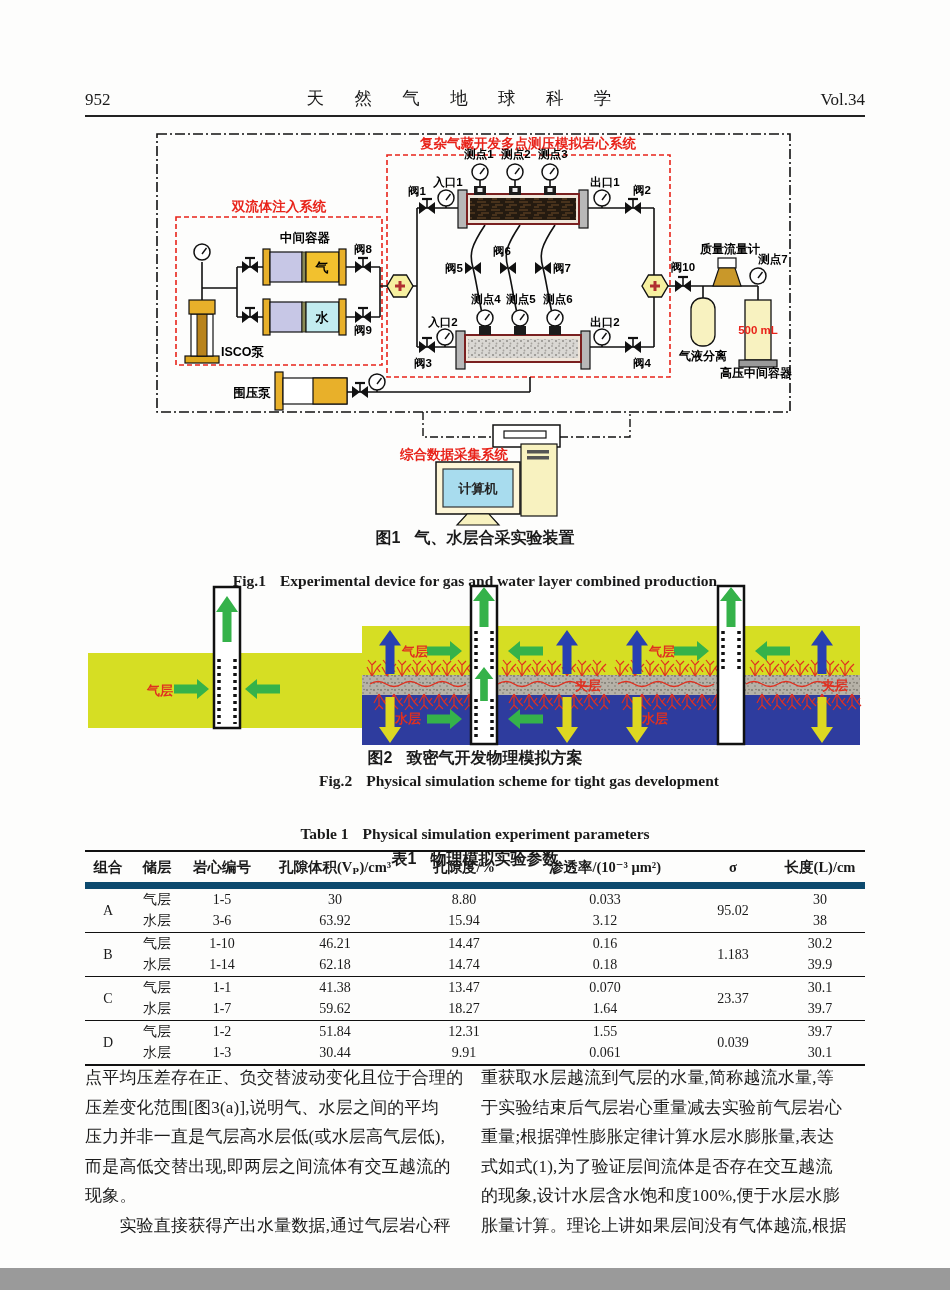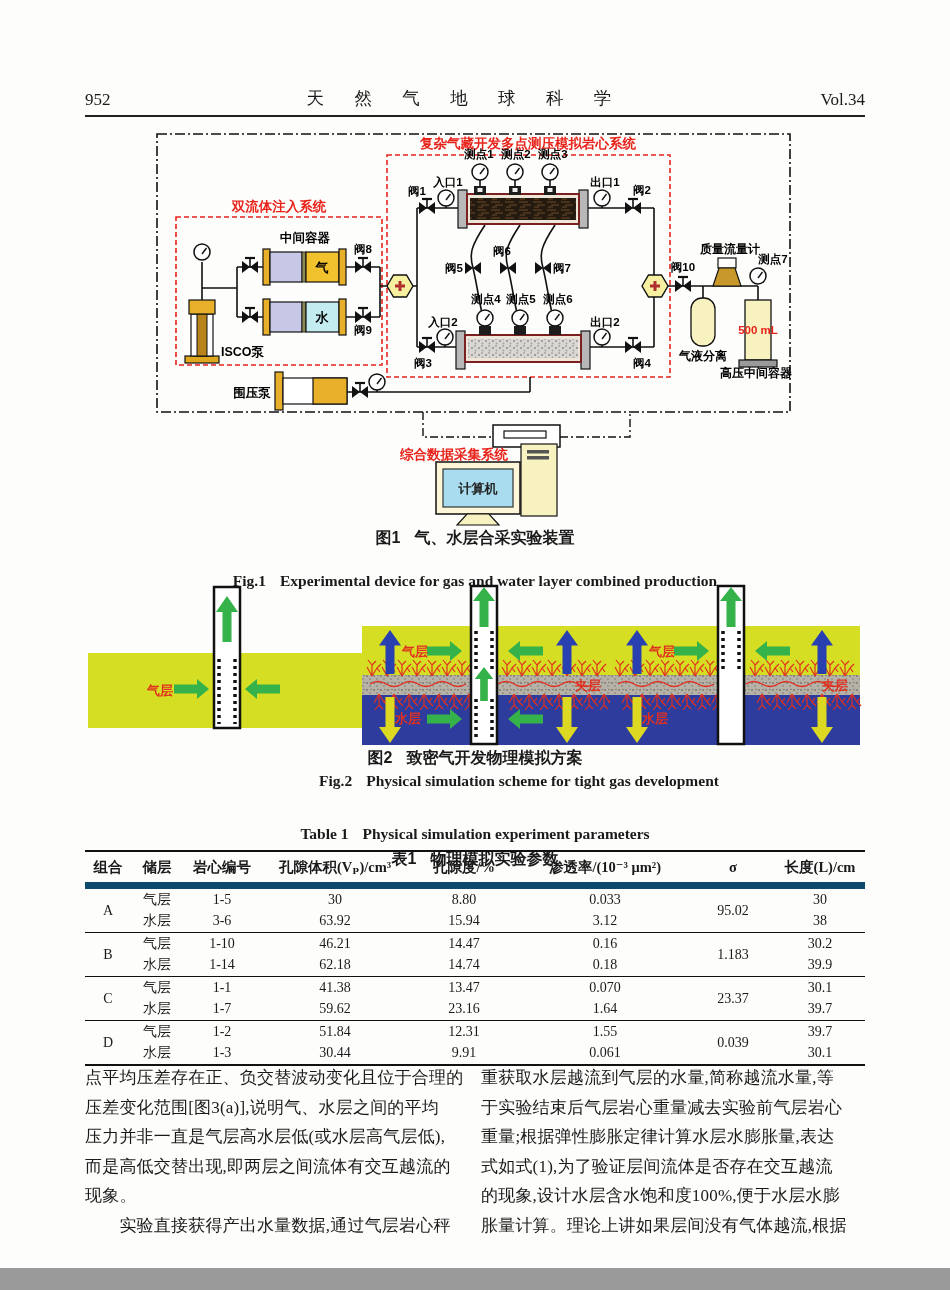--- a/index.html
+++ b/index.html
@@ -465,21 +465,21 @@
           <td>41.38</td>
           <td>13.47</td>
           <td>0.070</td>
           <td rowspan="2">23.37</td>
           <td>30.1</td>
         </tr>
         <tr>
           <td>水层</td>
           <td>1-7</td>
           <td>59.62</td>
-          <td>23.16</td>
+          <td>18.27</td>
           <td>1.64</td>
           <td>39.7</td>
         </tr>
         <tr class="gsep">
           <td rowspan="2">D</td>
           <td>气层</td>
           <td>1-2</td>
           <td>51.84</td>
           <td>12.31</td>
           <td>1.55</td>

